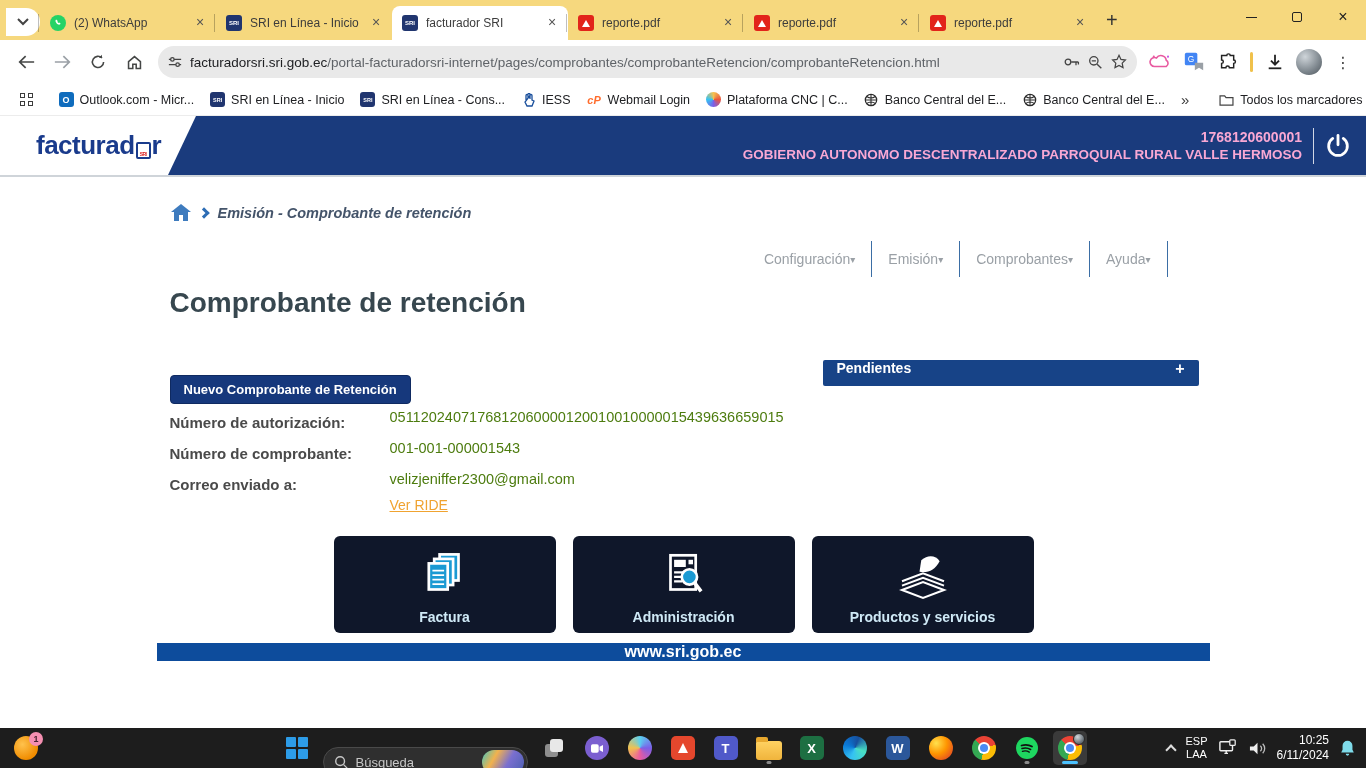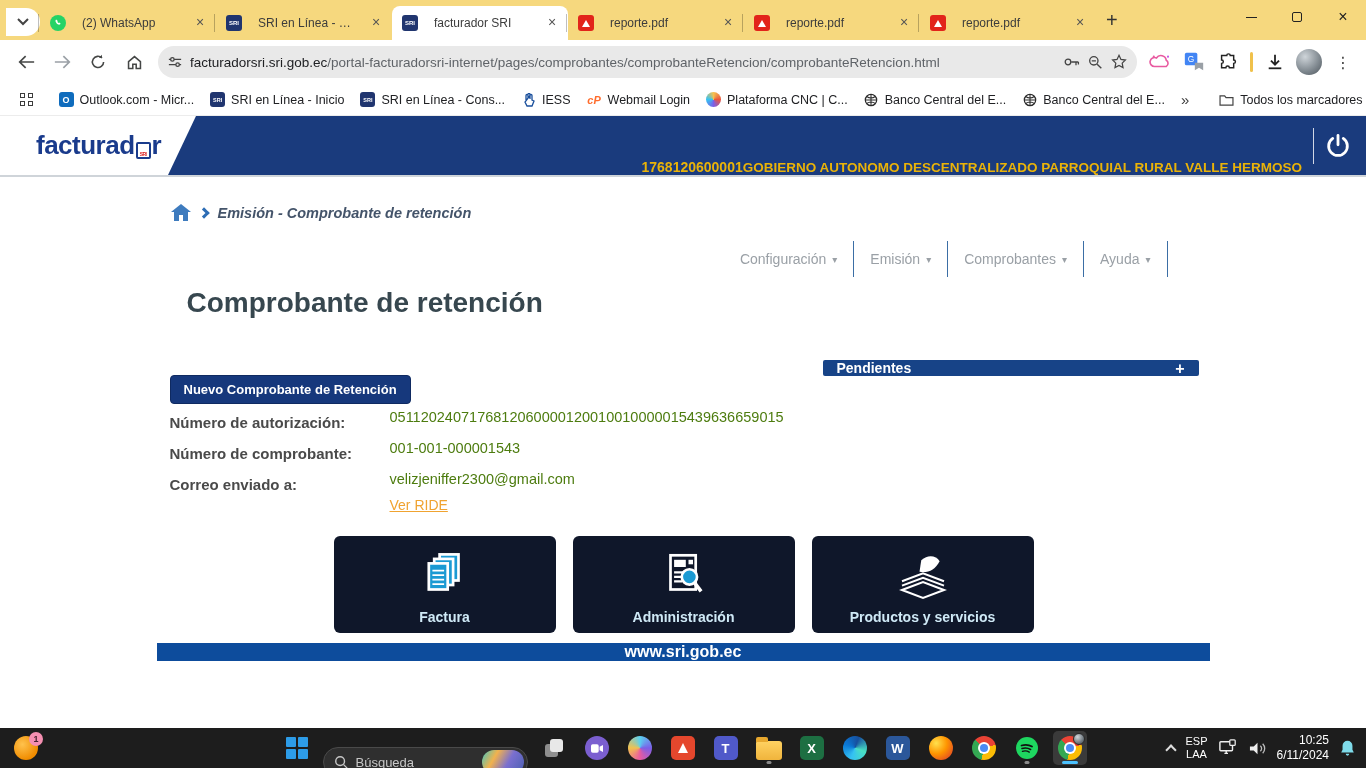--- a/index.html
+++ b/index.html
@@ -1,21 +1,21 @@
 <!DOCTYPE html>
 <html><head>
 <meta charset="utf-8">
 <style>
   * { margin:0; padding:0; box-sizing:border-box; }
   html,body { width:1366px; height:768px; overflow:hidden; font-family:"Liberation Sans","DejaVu Sans",sans-serif; background:#fff; }
 
   
   .tabbar { height:40px; background:#f6d87e; display:flex; align-items:flex-end; padding-left:6px; position:relative; }
   .tab-search-btn { width:34px; height:28px; background:#fff; border-radius:0 14px 14px 0; margin-bottom:4px; display:flex; align-items:center; justify-content:center; color:#444; }
-  .tab { display:flex; align-items:center; gap:16px; width:176px; height:34px; padding:0 8px 0 10px; font-size:12px; color:#3c3c3c; border-radius:8px 8px 0 0; position:relative;justify-content:center; }
+  .tab { display:flex; align-items:center; gap:8px; width:176px; height:34px; padding:0 8px 0 10px; font-size:12px; color:#3c3c3c; border-radius:8px 8px 0 0; position:relative;justify-content:center; }
   .tab .title { flex:1; white-space:nowrap; overflow:hidden; text-overflow:ellipsis; }
   .tab .close { font-size:14px; color:#555; width:16px; height:16px; line-height:15px; text-align:center; border-radius:50%; }
   .tab.active { background:#fff; }
   .tab:not(.active):not(:first-of-type)::before { content:""; position:absolute; left:-2px; top:8px; height:18px; width:1px; background:rgba(0,0,0,.25); }
   .new-tab-btn { font-size:20px; color:#333; margin:0 0 8px 10px; }
   .win-controls { position:absolute; right:0; top:0; height:34px; display:flex; }
   .win-btn { width:46px; height:34px; display:flex; align-items:center; justify-content:center; color:#222; }
   .wc-min { width:11px; border-bottom:1.5px solid #222; }
   .wc-max { width:10px; height:10px; border:1.5px solid #222; border-radius:2px; }
   .wc-close { font-size:16px; }
@@ -53,49 +53,49 @@
   .bm-spacer { flex:1; }
   .overflow-chev { color:#3c3c3c; font-size:15px; padding:0 6px; }
 
   
   .appheader { height:61px; background:#1a3b7d; position:relative; border-bottom:2px solid #cfd4d9; }
   .header-wedge { position:absolute; left:0; top:0; width:210px; height:100%; background:#fff;
       clip-path:polygon(0 0,196px 0,168px 100%,0 100%); display:flex; align-items:center; padding-left:36px; }
   .logo { font-size:26px; font-weight:bold; color:#1a3b8c; letter-spacing:-.5px; display:flex; align-items:flex-end; }
   .logo-doc { width:15px; height:17px; border:2px solid #1a3b8c; border-radius:2px; margin:0 1px 2px 1px; position:relative; display:flex; align-items:flex-end; justify-content:center; }
   .logo-doc span { color:#d22; font-size:5px; font-weight:bold; }
-  .header-right { position:absolute; right:64px; top:0; height:100%; display:flex; flex-direction:row; justify-content:center; align-items:flex-end; color:#eab308; }
+  .header-right { position:absolute; right:64px; top:0; height:100%; display:flex; flex-direction:column; justify-content:center; align-items:flex-end; color:#f9a8d4; }
   .ruc { font-size:14px; font-weight:bold; }
   .entity { font-size:13.5px; font-weight:bold; margin-top:2px; }
   .header-sep { position:absolute; right:52px; top:12px; height:36px; width:1px; background:rgba(255,255,255,.8); }
   .power-btn { position:absolute; right:12px; top:14px; width:32px; height:32px; color:#fff; display:flex; align-items:center; justify-content:center; }
 
   
   .page { position:absolute; top:179px; bottom:40px; left:0; right:0; background:#fff; }
   .container { width:1053px; margin:0 auto; position:relative; height:100%; }
 
   .breadcrumb { position:absolute; top:24px; left:13px; display:flex; align-items:center; gap:8px; }
   .crumb-chev { width:8px; height:8px; border-top:3px solid #2d6db5; border-right:3px solid #2d6db5; transform:rotate(45deg); margin-right:2px; }
   .crumb-text { font-size:14.5px; font-weight:bold; font-style:italic; color:#44546a; }
 
   .menu { position:absolute; top:62px; right:42px; display:flex; }
-  .menu-item { font-size:14px; color:#9aa0a6; padding:10px 16px; border-right:1px solid #3b6ea5; display:flex; align-items:center; gap:6px; }
+  .menu-item { font-size:14px; color:#9aa0a6; padding:10px 16px; border-right:1px solid #3b6ea5; display:flex; align-items:center; gap:0; }
   .menu-item .caret { font-size:10px; color:#9aa0a6; }
 
-  .page-title { position:absolute; top:108px; left:30px; font-size:28px; font-weight:bold; color:#37474f; }
+  .page-title { position:absolute; top:108px; left:13px; font-size:28px; font-weight:bold; color:#37474f; }
 
   .new-btn { position:absolute; top:196px; left:13px; background:#16387c; color:#fff; font-size:13px; font-weight:bold; padding:6px 13px; border:1px solid #0f2a61; border-radius:4px; }
 
   .fields { position:absolute; top:228px; left:13px; }
   .field-row { display:flex; margin-bottom:7px; }
   .field-label { width:220px; font-size:15px; font-weight:bold; color:#4a4a4a; padding-top:7px; }
   .field-value { font-size:14.5px; color:#4d7c0f; padding-top:2px; }
   .ride-link { position:absolute; top:318px; left:233px; font-size:14px; color:#f0a330; text-decoration:underline; }
 
-  .pendientes { position:absolute; top:181px; right:11px; width:376px; height:16px; background:#174387; border-radius:2px; display:flex; align-items:flex-start; justify-content:space-between; padding:0 14px; }
+  .pendientes { position:absolute; top:181px; right:11px; width:376px; height:26px; background:#174387; border-radius:2px; display:flex; align-items:flex-start; justify-content:space-between; padding:0 14px; }
   .pendientes .p-title { color:#fff; font-size:14px; font-weight:bold; }
   .pendientes .p-plus { color:#fff; font-size:16px; font-weight:bold; }
 
   .tiles { position:absolute; top:357px; left:177px; display:flex; gap:17px; }
   .tile { width:222px; height:97px; background:#0f172a; border-radius:6px; display:flex; flex-direction:column; align-items:center; justify-content:flex-end; padding-bottom:8px; }
   .tile-icon { flex:1; display:flex; align-items:center; justify-content:center; padding-top:6px; }
   .tile-label { color:#cfe9f6; font-size:14px; font-weight:bold; }
 
   .footer-bar { position:absolute; top:464px; left:0; width:1053px; height:18px; background:#0d4c9c; display:flex; align-items:center; justify-content:center; }
   .footer-bar span { color:#fff; font-size:16px; font-weight:bold; }

